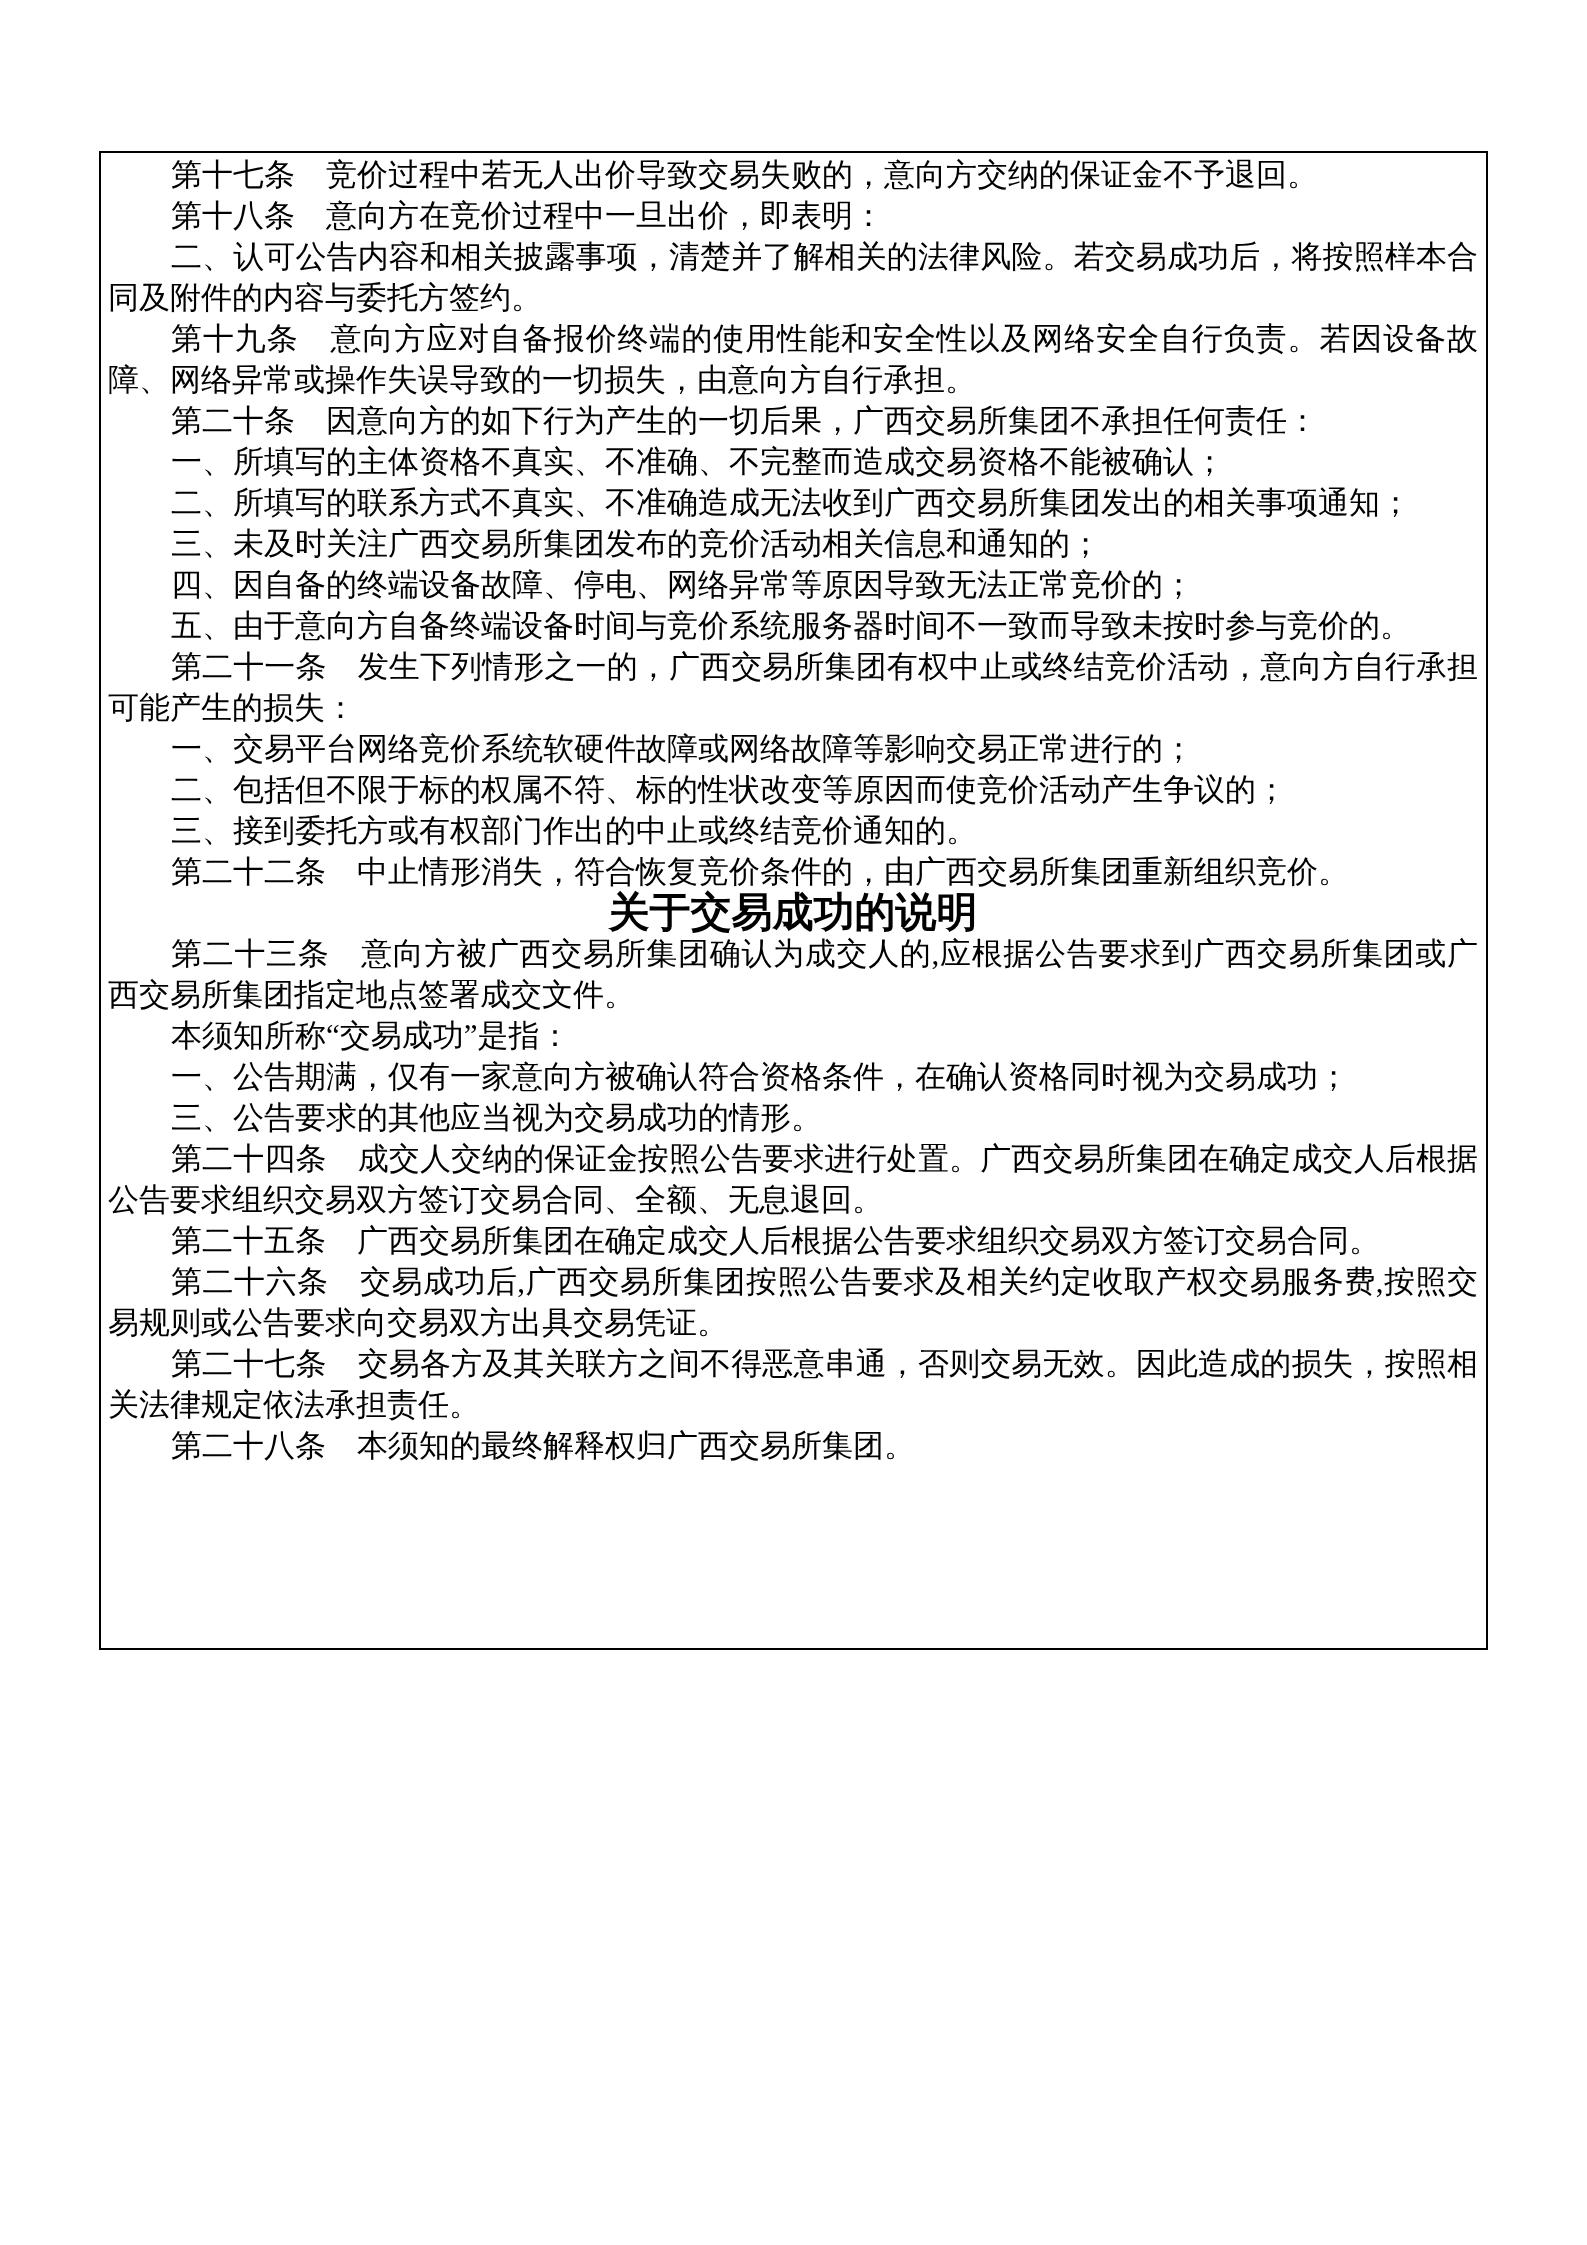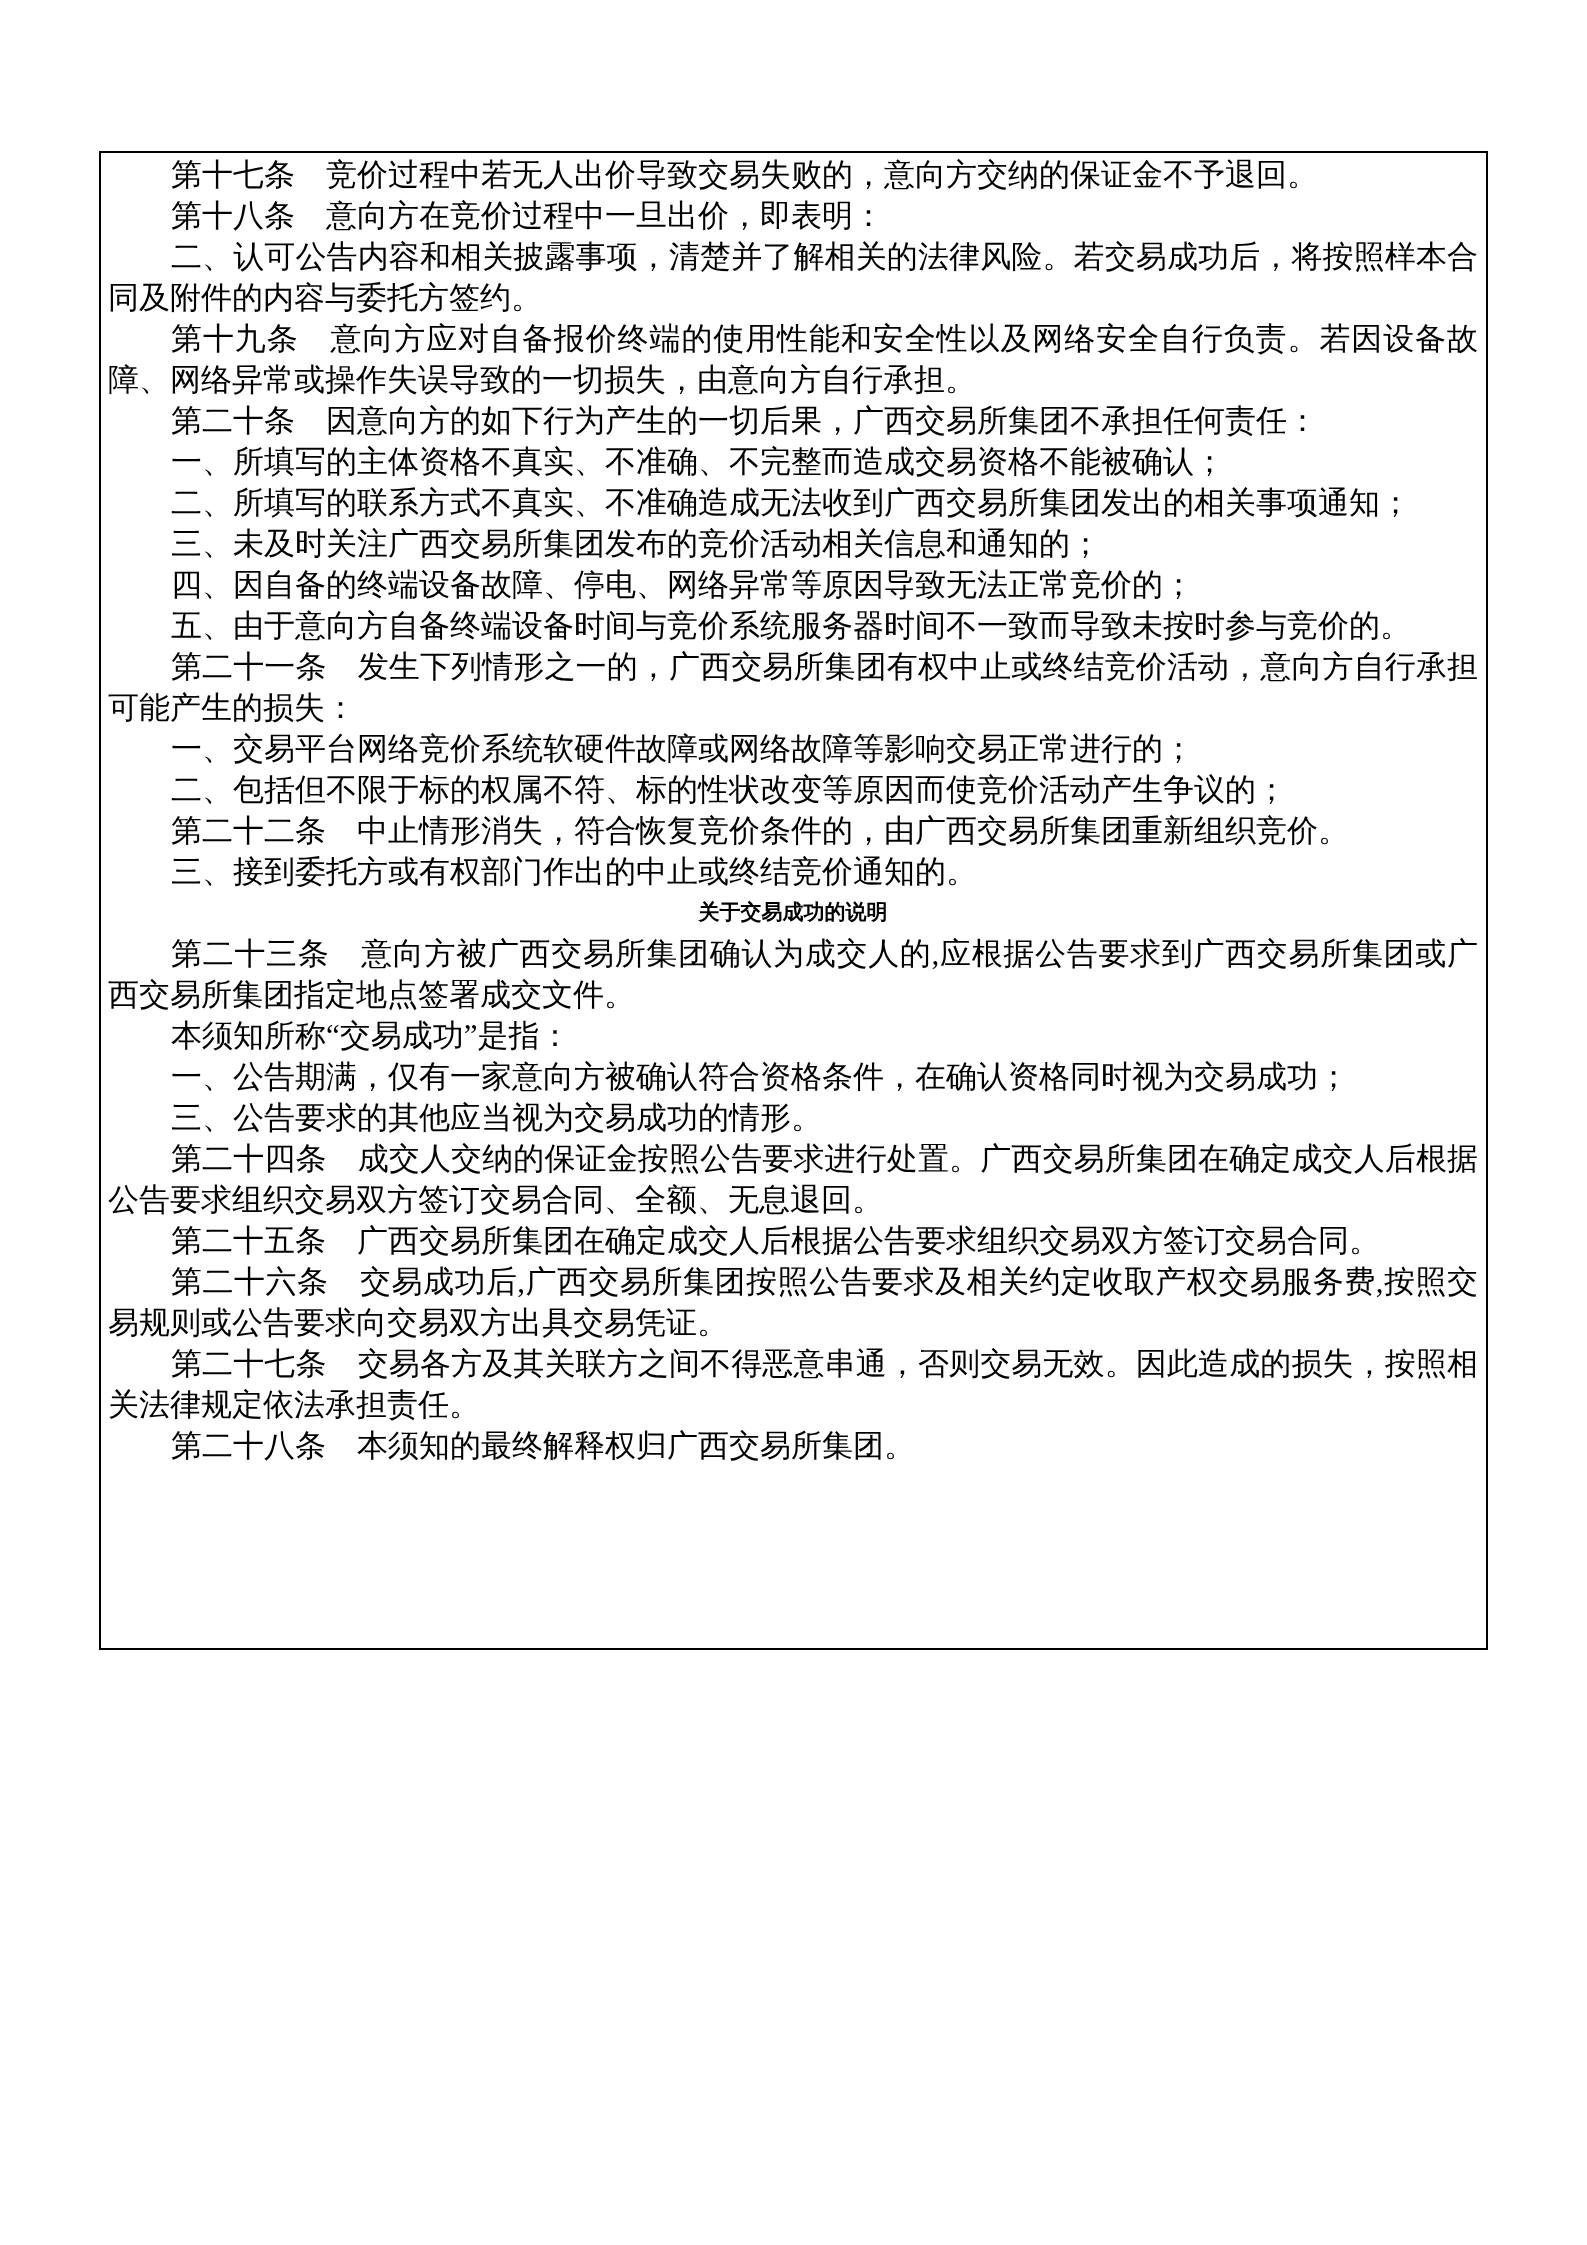--- a/index.html
+++ b/index.html
@@ -33,21 +33,21 @@
     text-align: justify;
     text-justify: inter-ideograph;
     letter-spacing: 0;
   }
   .terms-text p.para {
     margin: 0;
     text-indent: 63px;
   }
   .terms-text h2.heading {
     margin: 0;
-    font-size: 21px;
+    font-size: 41px;
     line-height: 41px;
     font-weight: bold;
     text-align: center;
     text-indent: 0;
   }
 </style>
 </head>
 <body>
 
 <div class="terms-box">
@@ -58,22 +58,22 @@
       <p class="para">第十九条　意向方应对自备报价终端的使用性能和安全性以及网络安全自行负责。若因设备故障、网络异常或操作失误导致的一切损失，由意向方自行承担。</p>
       <p class="para">第二十条　因意向方的如下行为产生的一切后果，广西交易所集团不承担任何责任：</p>
       <p class="para">一、所填写的主体资格不真实、不准确、不完整而造成交易资格不能被确认；</p>
       <p class="para">二、所填写的联系方式不真实、不准确造成无法收到广西交易所集团发出的相关事项通知；</p>
       <p class="para">三、未及时关注广西交易所集团发布的竞价活动相关信息和通知的；</p>
       <p class="para">四、因自备的终端设备故障、停电、网络异常等原因导致无法正常竞价的；</p>
       <p class="para">五、由于意向方自备终端设备时间与竞价系统服务器时间不一致而导致未按时参与竞价的。</p>
       <p class="para">第二十一条　发生下列情形之一的，广西交易所集团有权中止或终结竞价活动，意向方自行承担可能产生的损失：</p>
       <p class="para">一、交易平台网络竞价系统软硬件故障或网络故障等影响交易正常进行的；</p>
       <p class="para">二、包括但不限于标的权属不符、标的性状改变等原因而使竞价活动产生争议的；</p>
+      <p class="para">三、接到委托方或有权部门作出的中止或终结竞价通知的。</p>
       <p class="para">第二十二条　中止情形消失，符合恢复竞价条件的，由广西交易所集团重新组织竞价。</p>
-      <p class="para">三、接到委托方或有权部门作出的中止或终结竞价通知的。</p>
       <h2 class="heading">关于交易成功的说明</h2>
       <p class="para">第二十三条　意向方被广西交易所集团确认为成交人的,应根据公告要求到广西交易所集团或广西交易所集团指定地点签署成交文件。</p>
       <p class="para">本须知所称“交易成功”是指：</p>
       <p class="para">一、公告期满，仅有一家意向方被确认符合资格条件，在确认资格同时视为交易成功；</p>
       <p class="para">三、公告要求的其他应当视为交易成功的情形。</p>
       <p class="para">第二十四条　成交人交纳的保证金按照公告要求进行处置。广西交易所集团在确定成交人后根据公告要求组织交易双方签订交易合同、全额、无息退回。</p>
       <p class="para">第二十五条　广西交易所集团在确定成交人后根据公告要求组织交易双方签订交易合同。</p>
       <p class="para">第二十六条　交易成功后,广西交易所集团按照公告要求及相关约定收取产权交易服务费,按照交易规则或公告要求向交易双方出具交易凭证。</p>
       <p class="para">第二十七条　交易各方及其关联方之间不得恶意串通，否则交易无效。因此造成的损失，按照相关法律规定依法承担责任。</p>
       <p class="para">第二十八条　本须知的最终解释权归广西交易所集团。</p>

